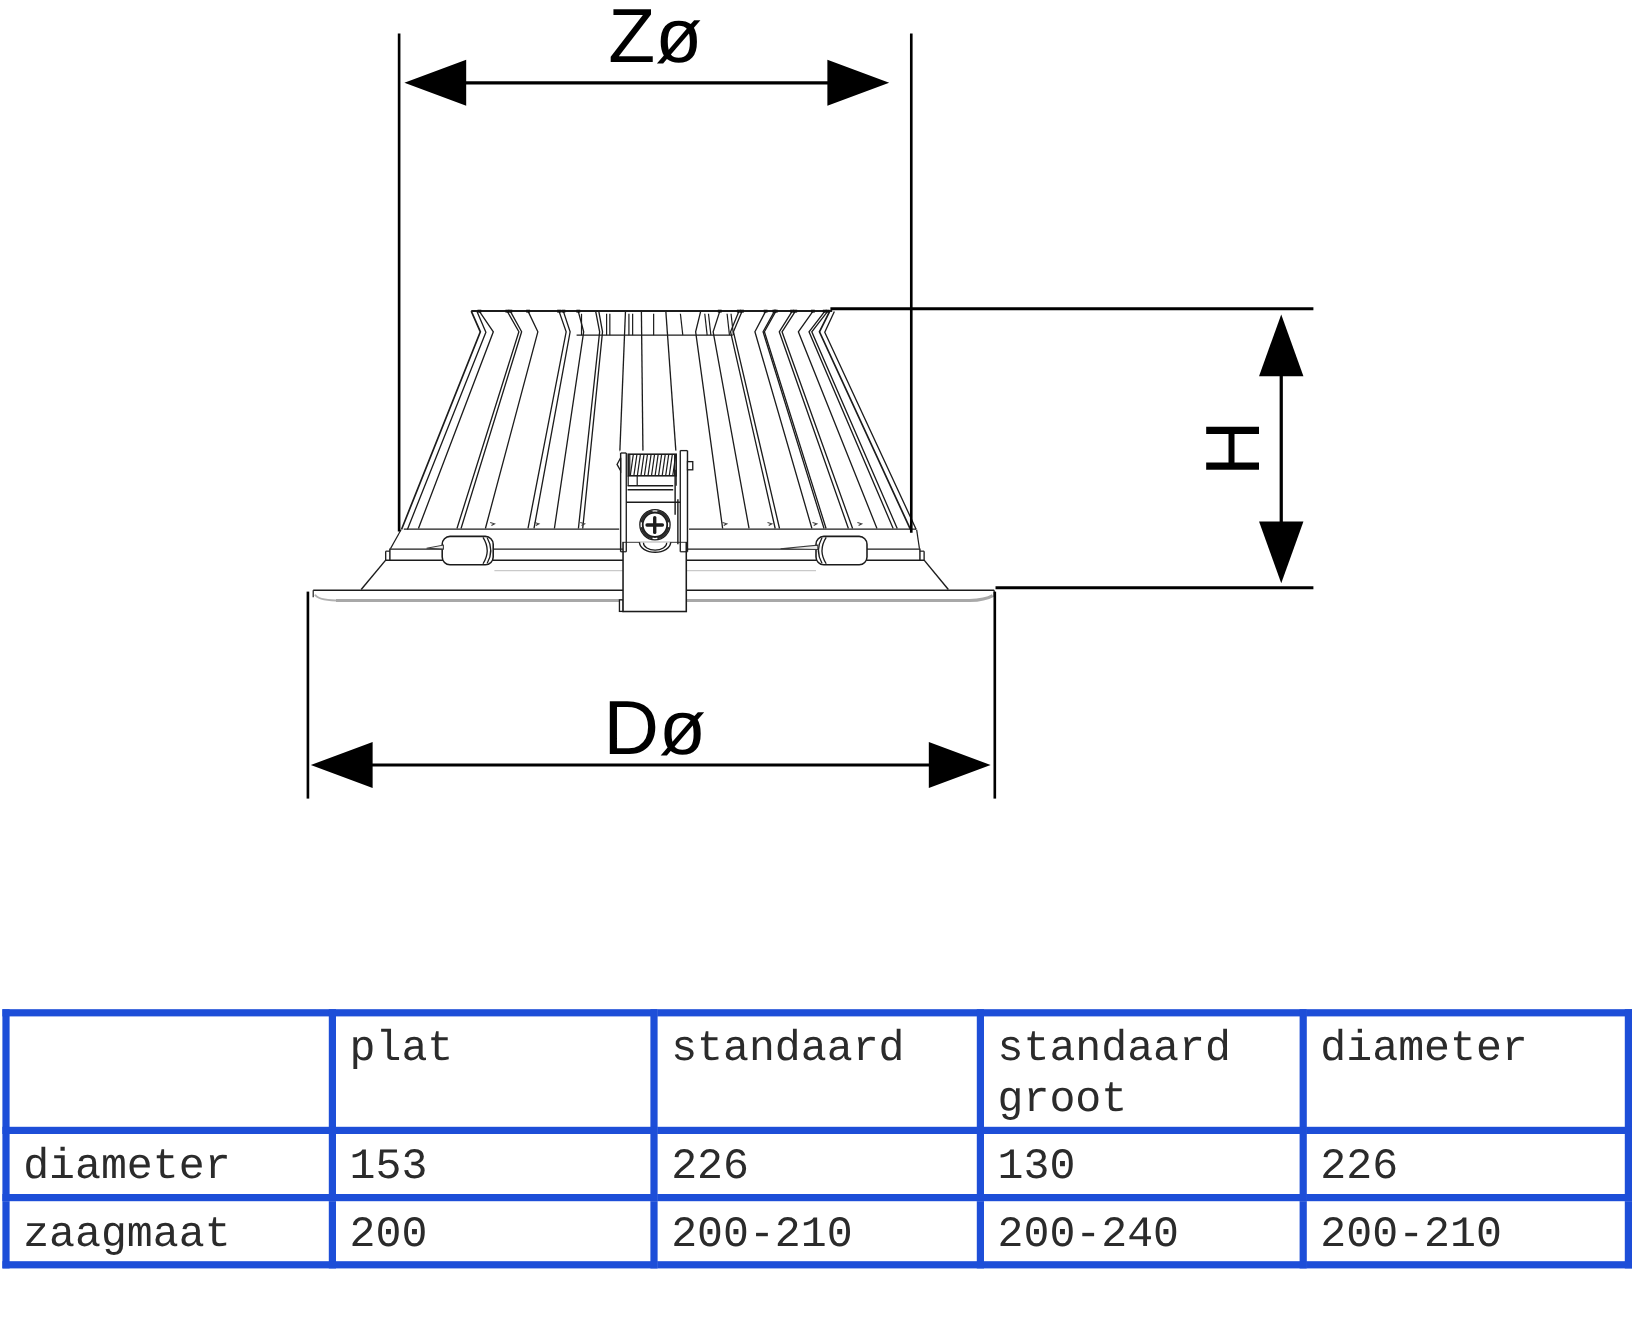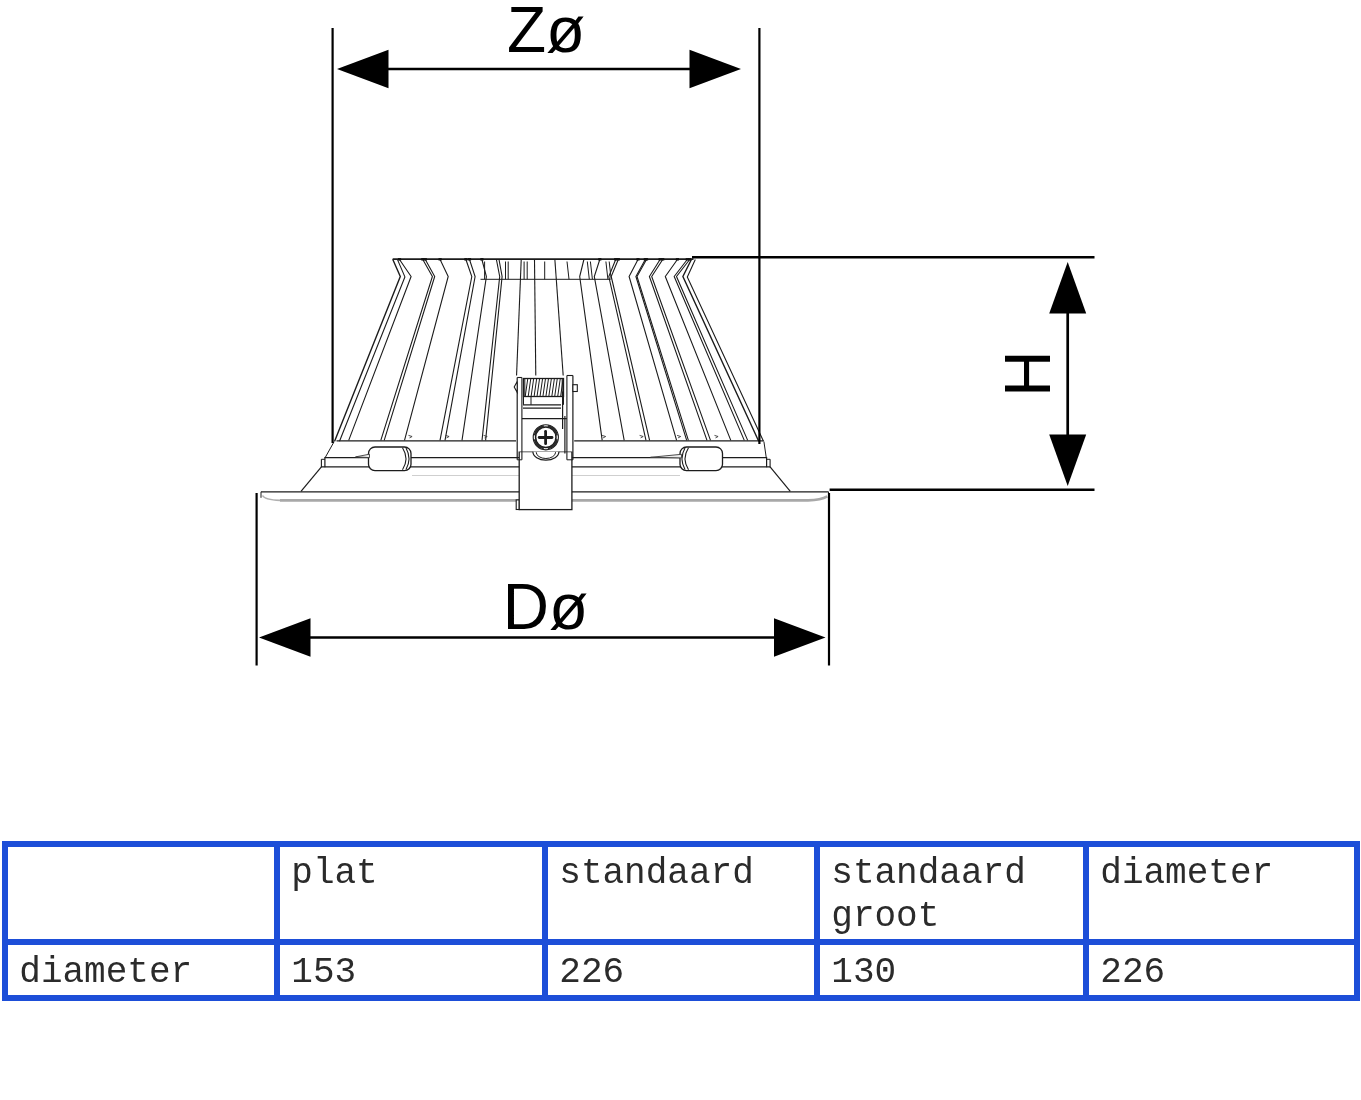--- a/index.html
+++ b/index.html
@@ -191,14 +191,21 @@
         <td>standaard<br>groot</td>
         <td>diameter</td>
       </tr>
  <tr class="d" style="height:41px">
         <td>diameter</td>
         <td>153</td>
         <td>226</td>
         <td>130</td>
         <td>226</td>
       </tr>
+ <tr class="d" style="height:53px">
+        <td>zaagmaat</td>
+        <td>200</td>
+        <td>200-210</td>
+        <td>200-240</td>
+        <td>200-210</td>
+      </tr>
 </tbody>
   </table>
 
 </body></html>

